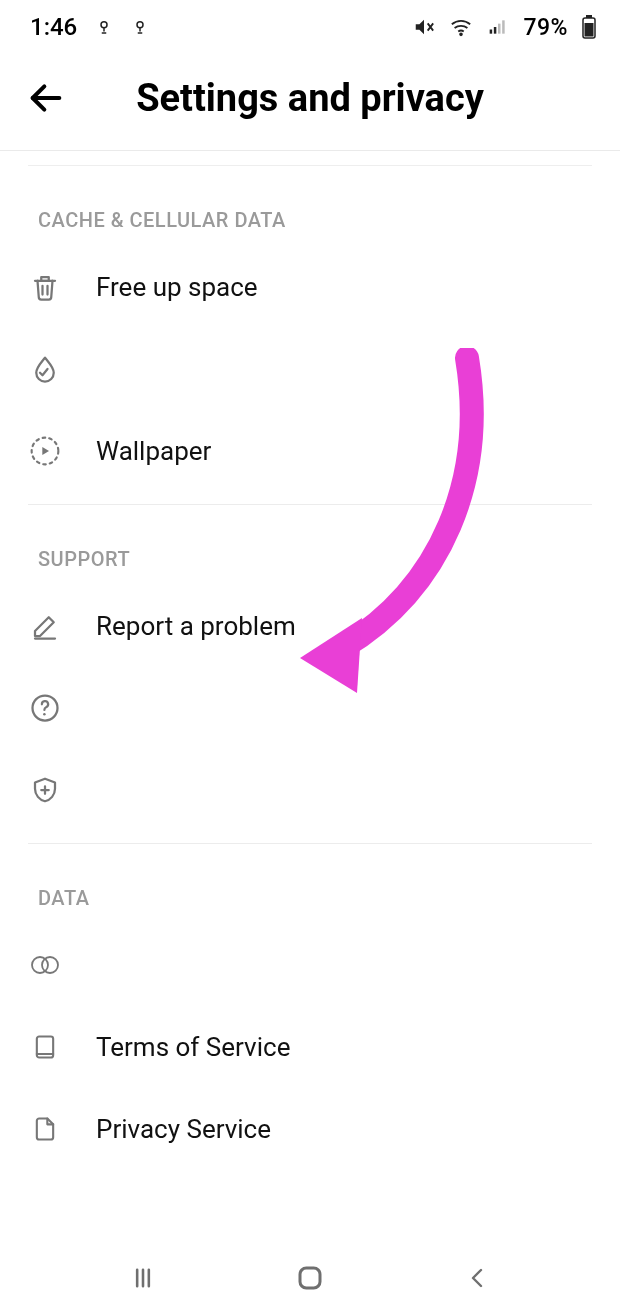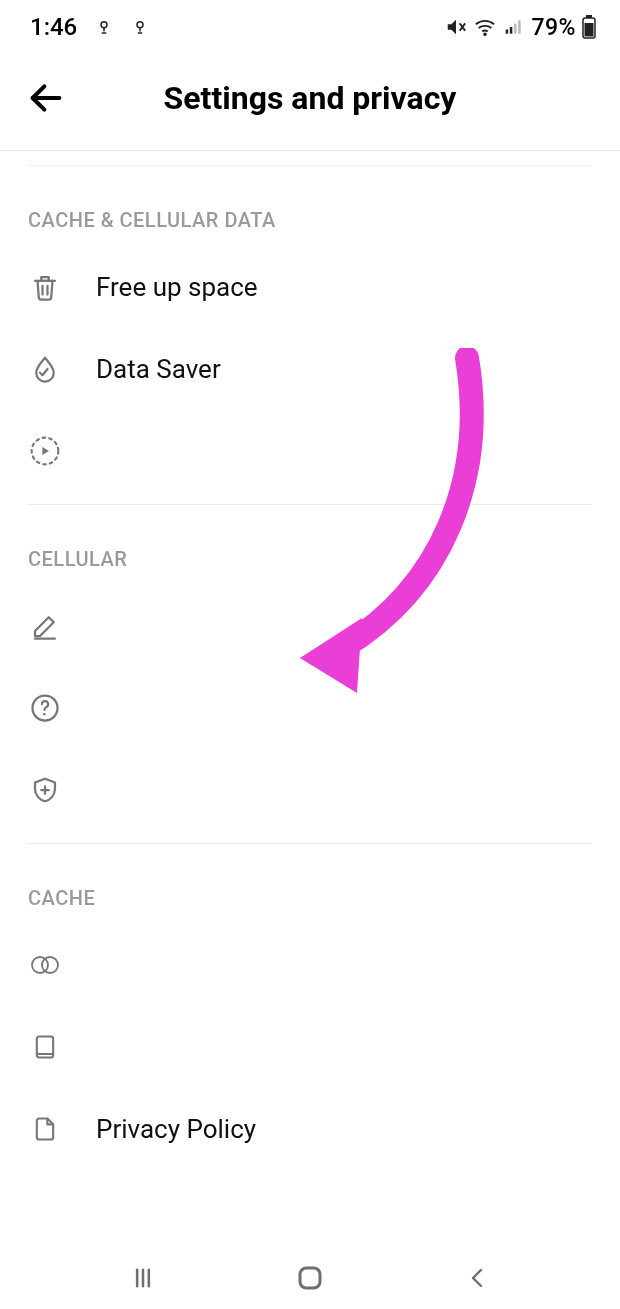--- a/index.html
+++ b/index.html
@@ -15,46 +15,47 @@
     .status-bar {
       height: 54px;
       display: flex;
       align-items: center;
       justify-content: space-between;
       padding: 0 24px 0 30px;
       font-size: 24px;
       font-weight: 500;
     }
     .status-left { display: flex; align-items: center; gap: 18px; }
-    .status-right { display: flex; align-items: center; gap: 6px; }
+    .status-right { display: flex; align-items: center; gap: 14px; }
     .status-icon { display:inline-flex; align-items:center; }
     .pct { font-size: 23px; letter-spacing: 0.5px; }
 
     .header {
       height: 88px;
       display: flex;
       align-items: center;
       padding: 0 20px;
       position: relative;
     }
     .back-btn { width:52px; height:52px; display:flex; align-items:center; justify-content:center; }
     .title {
       position:absolute; left:0; right:0; text-align:center;
-      font-size: 32px; font-weight: 700; color:#000;
+      font-size: 38px; font-weight: 700; color:#000;
       pointer-events: none;
     }
     .divider-top { height:1px; background:#eaeaea; margin: 8px 0 0 0; }
     .thin-divider { height:1px; background:#eee; margin: 0 28px; }
 
     .section-header {
       font-size: 20px;
       font-weight: 500;
       color: #9a9a9a;
       letter-spacing: 0.5px;
       padding: 42px 28px 14px 28px;
+      margin-left: 10px;
     }
     .row {
       display:flex; align-items:center;
       padding: 24px 28px;
       gap: 34px;
     }
     .row .icon-slot {
       width: 34px; height:34px; display:flex; align-items:center; justify-content:center;
       color:#6a6a6a;
     }
@@ -162,43 +163,44 @@
   <span class="label">Free up space</span>
 </div>
 
 <div class="row">
   <span class="icon-slot">
     <svg width="30" height="30" viewBox="0 0 24 24" fill="none" stroke="#777" stroke-width="1.8" stroke-linecap="round" stroke-linejoin="round">
         <path d="M12 3c4 5 7 8 7 12a7 7 0 1 1-14 0c0-4 3-7 7-12z"></path>
         <path d="M8 15l2 2 4-5"></path>
       </svg>
   </span>
-  <span class="label">Data Saver</span>
 </div>
 
 <div class="row">
   <span class="icon-slot">
     <svg width="32" height="32" viewBox="0 0 24 24" fill="none" stroke="#777" stroke-width="1.6" stroke-linecap="round">
         <circle cx="12" cy="12" r="10" stroke-dasharray="2 3"></circle>
         <path d="M10 9l5 3-5 3V9z" fill="#777" stroke="none"></path>
       </svg>
   </span>
+  <span class="label">Wallpaper</span>
 </div>
 
 <div class="section-divider"></div>
 
-<div class="section-header">CELLULAR</div>
+<div class="section-header">SUPPORT</div>
 
 <div class="row">
   <span class="icon-slot">
     <svg width="30" height="30" viewBox="0 0 24 24" fill="none" stroke="#777" stroke-width="1.8" stroke-linecap="round" stroke-linejoin="round">
         <path d="M4 20h4L19 9l-4-4L4 16v4z"></path>
         <path d="M4 22h16"></path>
       </svg>
   </span>
+  <span class="label">Report a problem</span>
 </div>
 
 <div class="row">
   <span class="icon-slot">
     <svg width="30" height="30" viewBox="0 0 24 24" fill="none" stroke="#777" stroke-width="1.8" stroke-linecap="round" stroke-linejoin="round">
         <circle cx="12" cy="12" r="10"></circle>
         <path d="M9.5 9a2.5 2.5 0 1 1 3.5 2.3c-.9.5-1.5 1-1.5 2.2"></path>
         <circle cx="11.5" cy="17" r="1" fill="#777" stroke="none"></circle>
       </svg>
   </span>
@@ -208,48 +210,49 @@
   <span class="icon-slot">
     <svg width="30" height="30" viewBox="0 0 24 24" fill="none" stroke="#777" stroke-width="1.8" stroke-linecap="round" stroke-linejoin="round">
         <path d="M12 3l8 3v5c0 5-3.5 9-8 10-4.5-1-8-5-8-10V6l8-3z"></path>
         <path d="M12 9v6M9 12h6"></path>
       </svg>
   </span>
 </div>
 
 <div class="section-divider"></div>
 
-<div class="section-header">CACHE</div>
+<div class="section-header">DATA</div>
 
 <div class="row">
   <span class="icon-slot">
     <svg width="32" height="30" viewBox="0 0 32 24" fill="none" stroke="#777" stroke-width="1.8">
         <circle cx="11" cy="12" r="8"></circle>
         <circle cx="21" cy="12" r="8"></circle>
       </svg>
   </span>
 </div>
 
 <div class="row">
   <span class="icon-slot">
     <svg width="28" height="30" viewBox="0 0 24 24" fill="none" stroke="#777" stroke-width="1.8" stroke-linecap="round" stroke-linejoin="round">
         <rect x="5" y="3" width="14" height="18" rx="2"></rect>
         <path d="M5 18h14"></path>
       </svg>
   </span>
+  <span class="label">Terms of Service</span>
 </div>
 
 <div class="row">
   <span class="icon-slot">
     <svg width="28" height="30" viewBox="0 0 24 24" fill="none" stroke="#777" stroke-width="1.8" stroke-linecap="round" stroke-linejoin="round">
         <path d="M14 3H7a2 2 0 0 0-2 2v14a2 2 0 0 0 2 2h10a2 2 0 0 0 2-2V8l-5-5z"></path>
         <path d="M14 3v5h5"></path>
       </svg>
   </span>
-  <span class="label">Privacy Policy</span>
+  <span class="label">Privacy Service</span>
 </div>
 
 <svg class="annotation-arrow" viewBox="0 0 210 350">
   <path d="M175 10 C 195 130, 150 240, 50 300" stroke="#e93fd6" stroke-width="24" fill="none" stroke-linecap="round"></path>
   <path d="M8 310 L70 270 L65 345 Z" fill="#e93fd6"></path>
 </svg>
 
 <div class="android-nav">
   <div class="nav-item">
     <svg width="32" height="28" viewBox="0 0 24 24" stroke="#6f6f6f" stroke-width="2.2" stroke-linecap="round">

